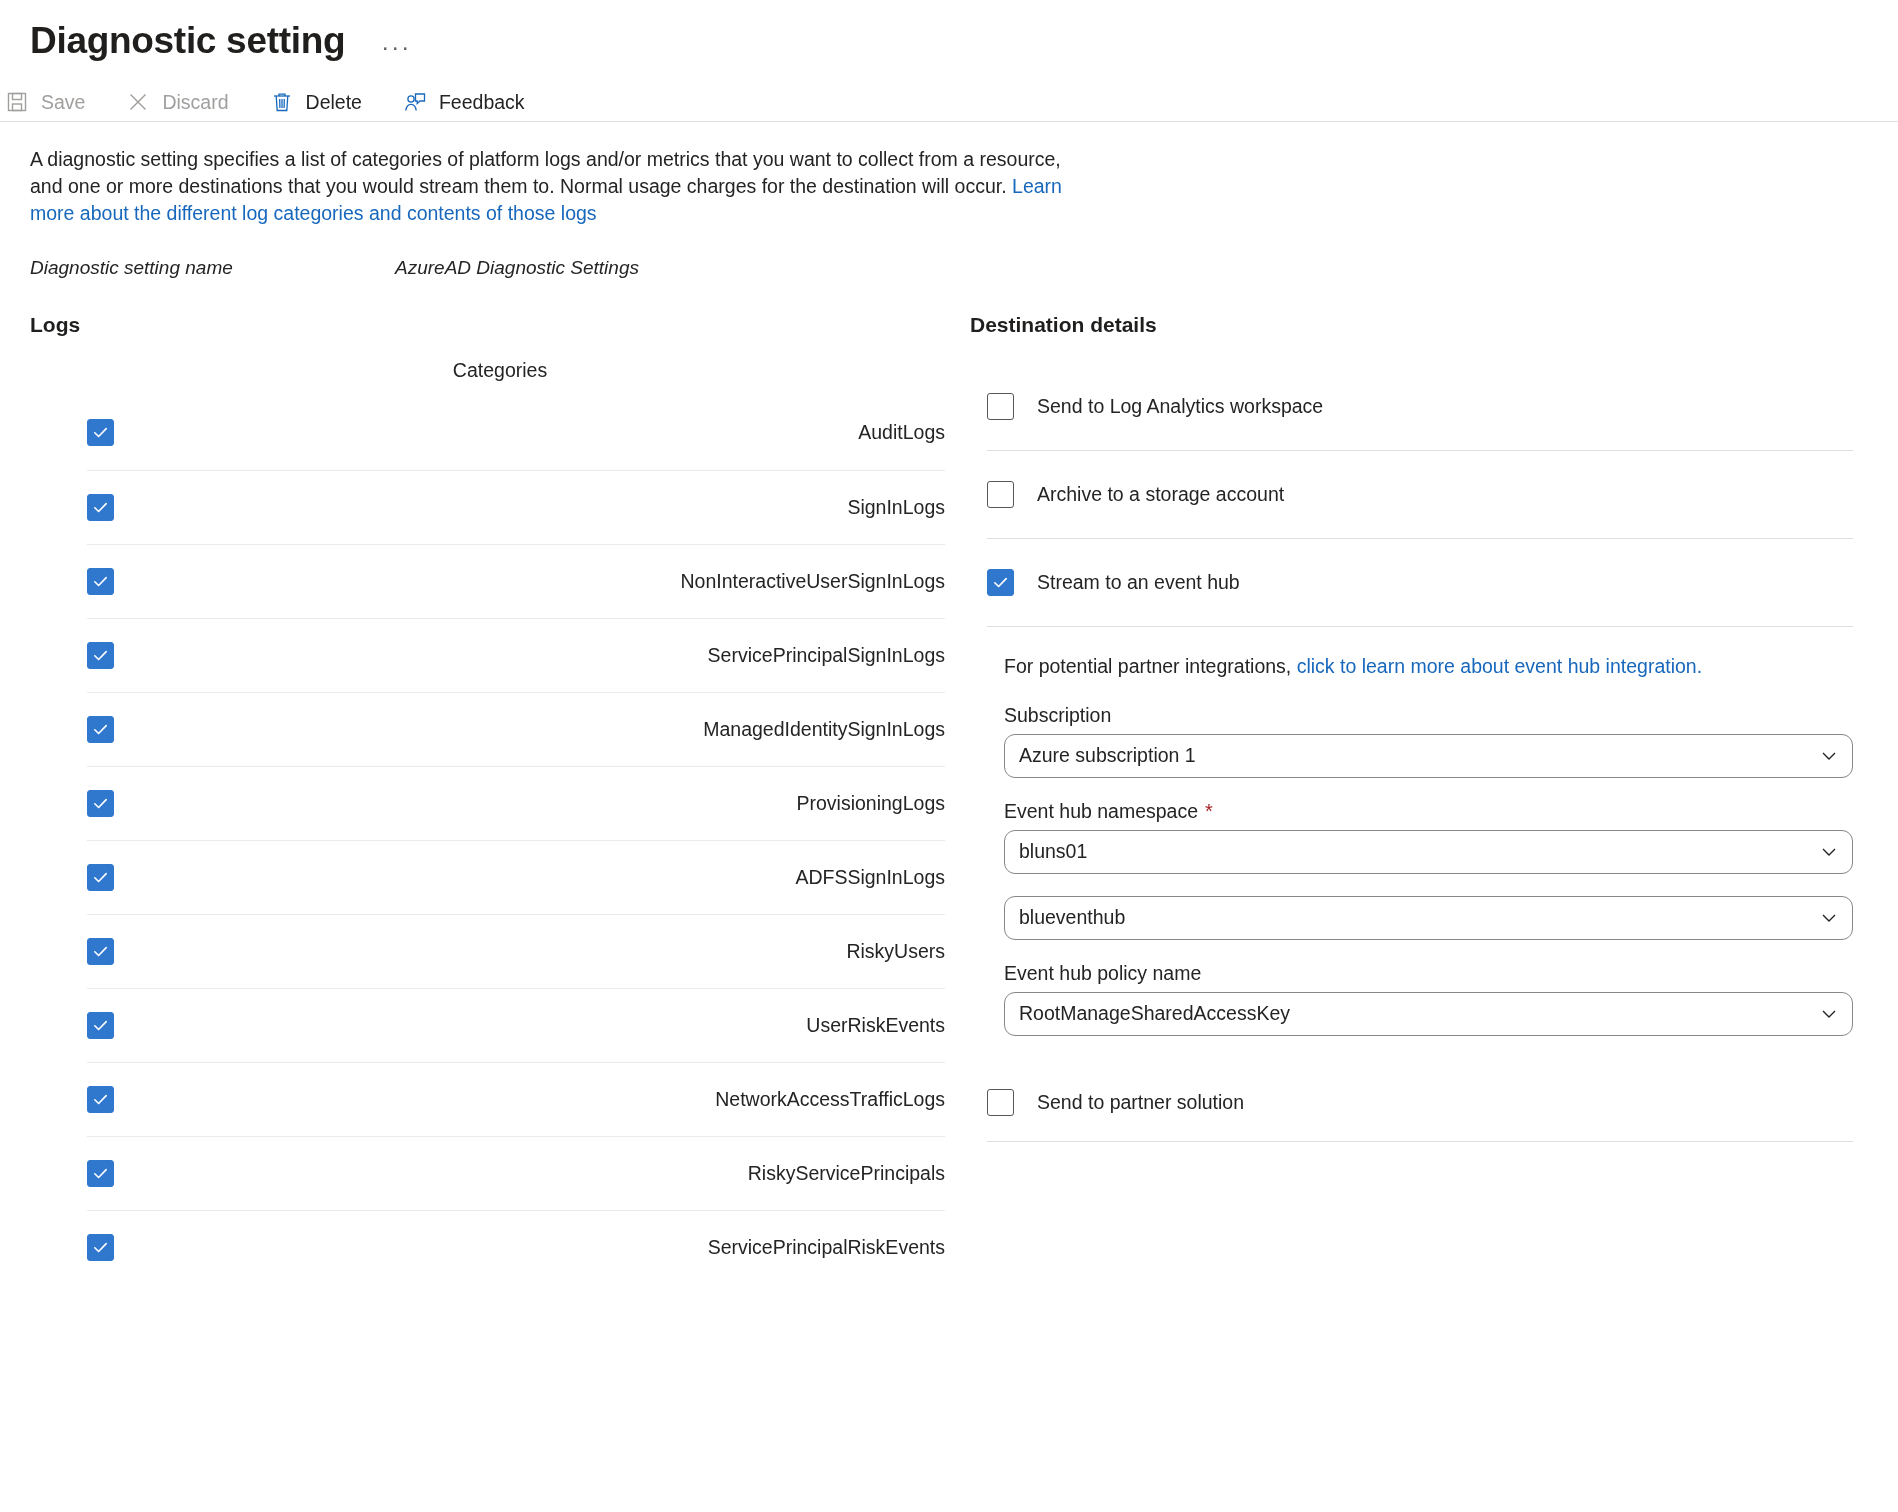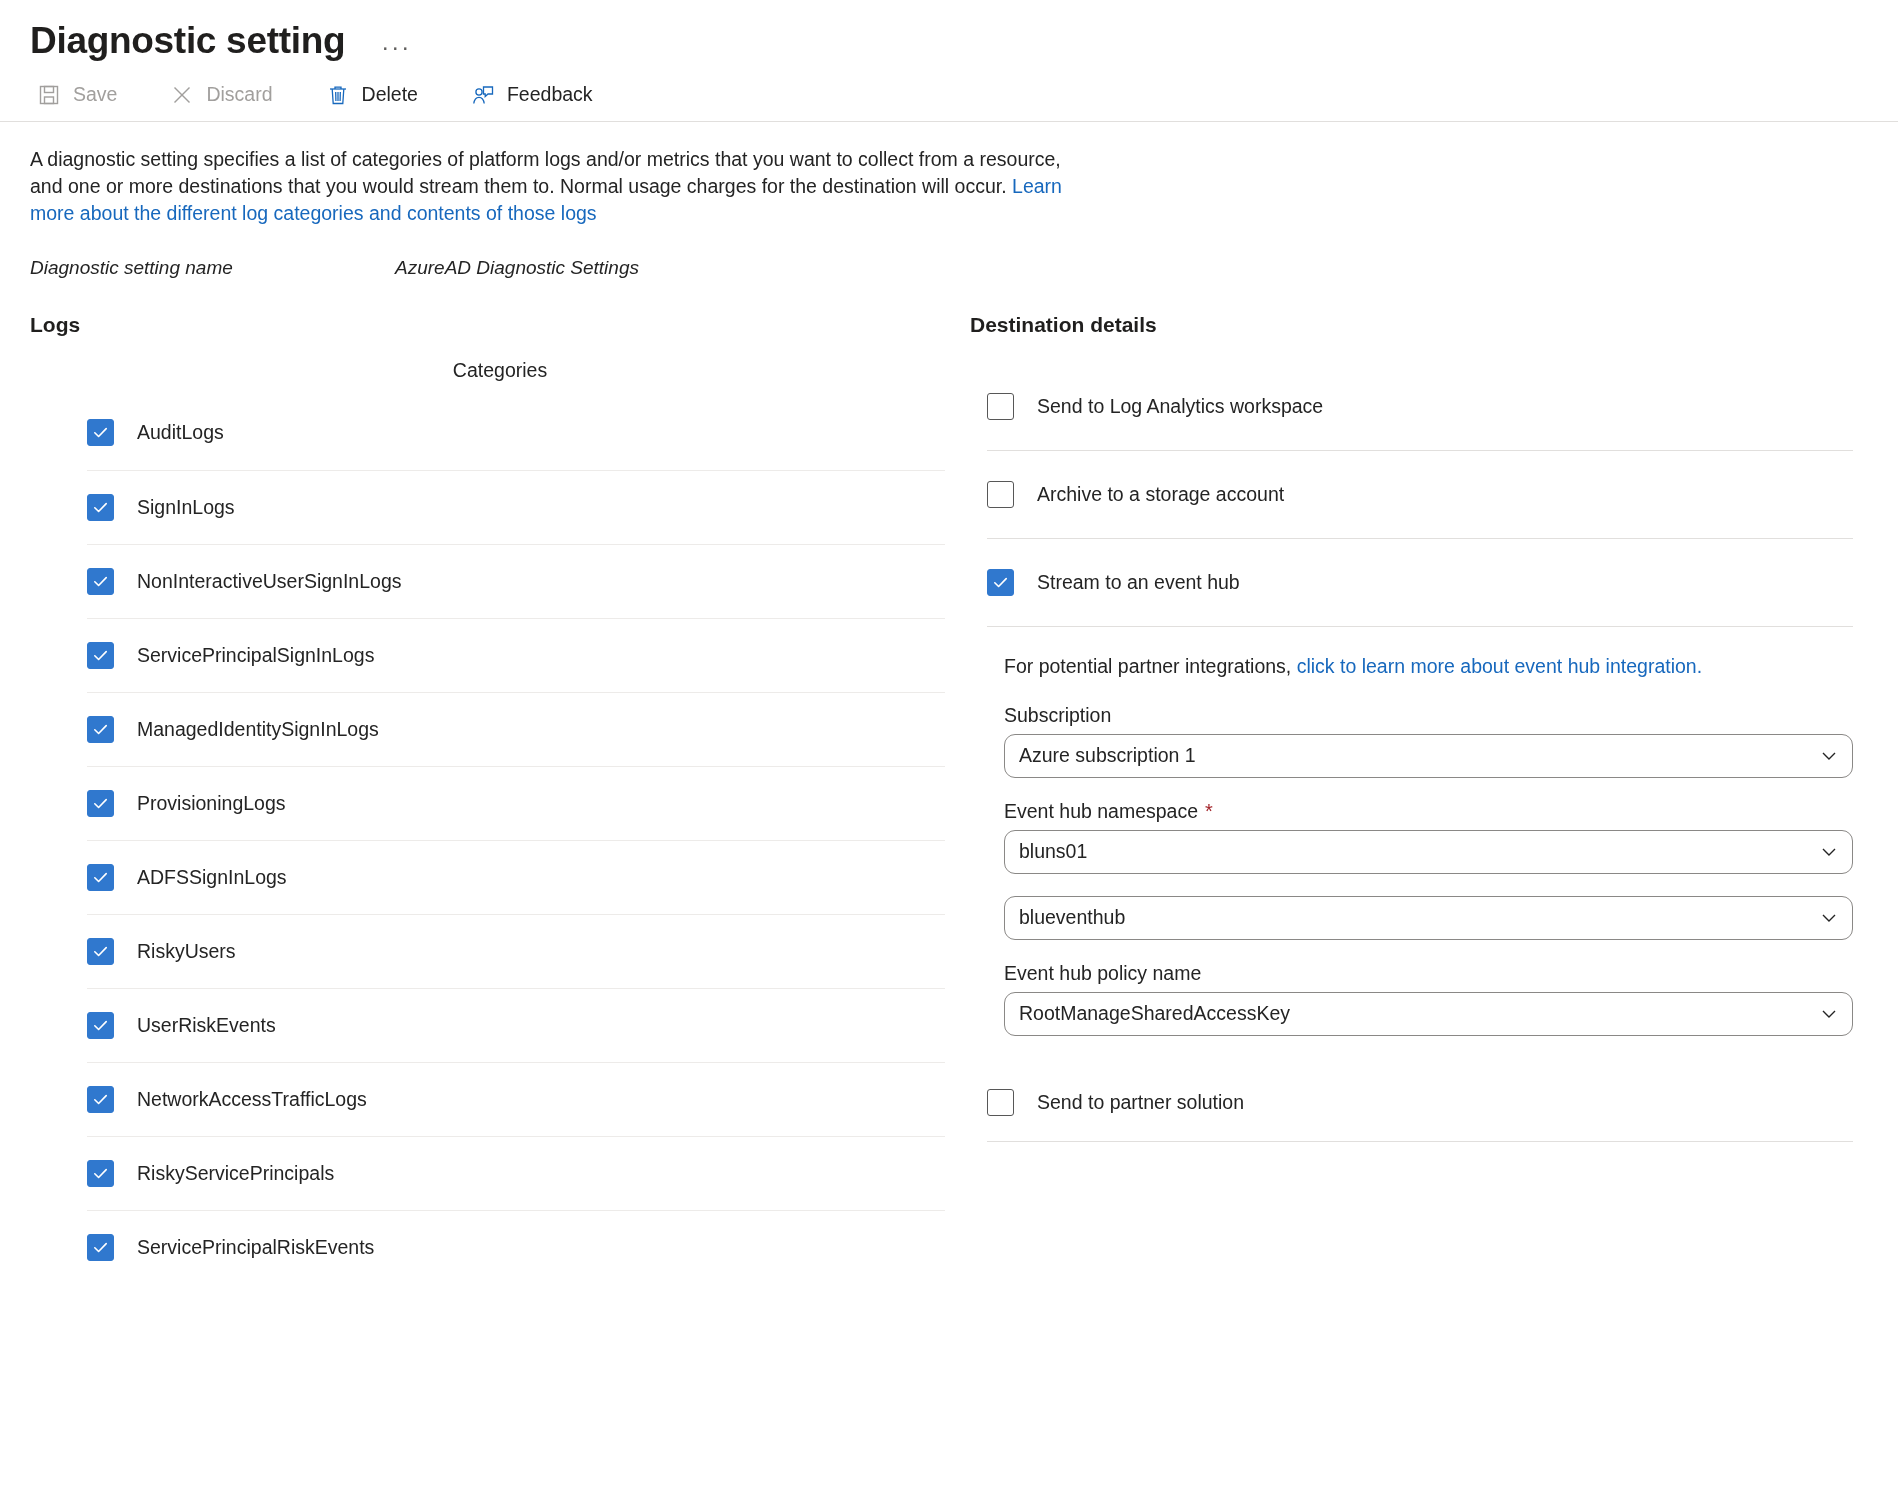--- a/index.html
+++ b/index.html
@@ -32,24 +32,23 @@
     margin-top: 12px;
     font-size: 24px;
     color: #605e5c;
     letter-spacing: 2px;
     line-height: 1;
     cursor: pointer;
   }
 
   
   .command-bar {
-    display: flex; align-items: center;
-    gap: 16px;
+    display: flex; align-items: flex-end;
+    gap: 4px;
     height: 54px;
-    padding-left: 32px;
     border-bottom: 1px solid #e1dfdd;
     margin-right: 0;
   }
   .cmd {
     display: flex; align-items: center;
     gap: 11px;
     padding: 6px 18px 6px 4px;
     margin-right: 14px;
     background: none; border: none;
     font-family: "Liberation Sans", sans-serif;
@@ -106,20 +105,21 @@
     text-align: center;
   }
 
   
   .cat-list { margin-left: 57px; }
   .cat-row {
     display: flex; align-items: center;
     height: 74px;
     border-top: 1px solid #edebe9;
     cursor: pointer;
+    justify-content: space-between;
   }
   .cat-row:first-child { border-top: none; }
 
   .cbx {
     width: 27px; height: 27px;
     flex: 0 0 27px;
     border-radius: 3px;
     display: flex; align-items: center; justify-content: center;
     margin-right: 23px;
   }

